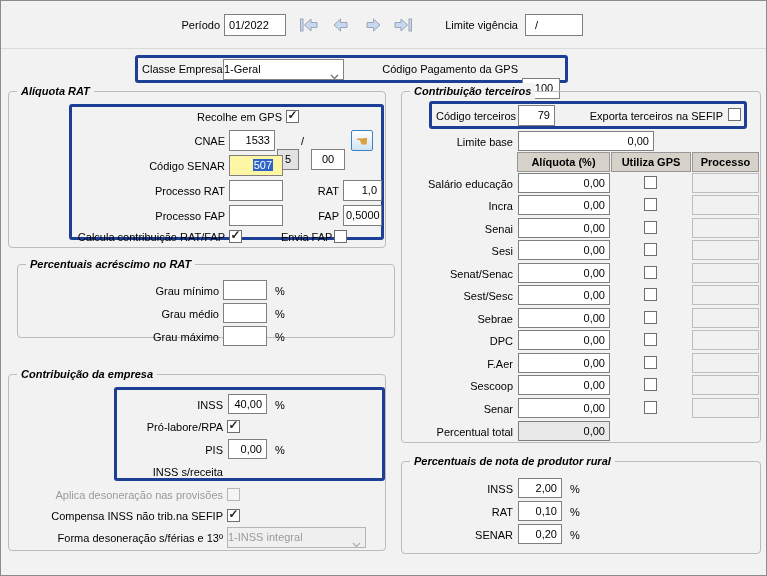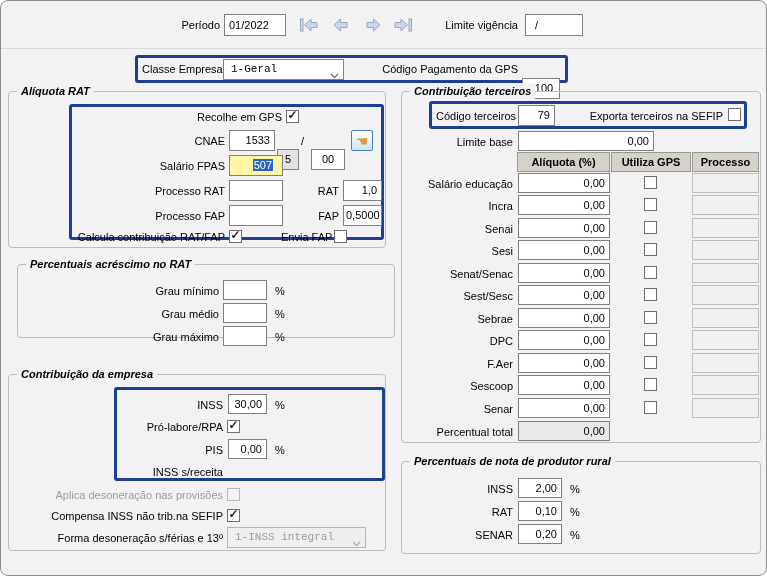--- a/index.html
+++ b/index.html
@@ -1,32 +1,32 @@
 <!DOCTYPE html>
 <html><head>
 <meta charset="utf-8">
 <style>
   * { box-sizing: border-box; }
   body { margin:0; background:#ffffff; font-family:"Liberation Sans", sans-serif; font-size:11px; color:#000; }
-  .window { position:relative; width:767px; height:576px; background:#f2f2f2; border:1px solid #8c8c8c; border-radius:8px; overflow:hidden; }
+  .window { position:relative; width:767px; height:576px; background:#f2f2f2; border:1px solid #8c8c8c; border-radius:0; overflow:hidden; }
   .lbl { position:absolute; white-space:nowrap; height:20px; line-height:20px; }
   .r { text-align:right; }
   .dim { color:#9b9b9b; }
   .field { position:absolute; background:#fff; border:1px solid #7f7f7f; height:20px; line-height:18px; padding:0 4px; white-space:nowrap; overflow:hidden; }
   .num { text-align:right; }
   .ctr { text-align:center; padding:0 1px;margin-top:19px; }
   .ro  { background:#e9e9e9; }
   .dis { background:#f1f1f1; border-color:#bdbdbd; }
   .cb { position:absolute; width:13px; height:13px; background:#fff; border:1px solid #6e6e6e; line-height:11px; text-align:center; }
   .cb.checked::after { content:"\2713"; font-size:12px; font-weight:bold; color:#222; position:relative; top:-1px; }
   .cb.disabled { border-color:#b8b8b8; background:#f4f4f4; }
   .grp { position:absolute; border:1px solid #bcbcbc; border-radius:4px; }
   .grp .t { position:absolute; top:-9px; left:8px; padding:0 4px; background:#f2f2f2; font-weight:bold; height:16px; line-height:16px; white-space:nowrap;font-style:italic; }
   .hl { position:absolute; border:3px solid #1c3e94; border-radius:3px; pointer-events:none; }
-  .combo { position:absolute; background:#fff; border:1px solid #838383; height:21px; line-height:19px; padding:0 18px 0 7px; white-space:nowrap; overflow:hidden;font-family:Liberation Mono, monospace; }
+  .combo { position:absolute; background:#fff; border:1px solid #838383; height:21px; line-height:19px; padding:0 18px 0 0; white-space:nowrap; overflow:hidden; }
   .combo .chev { position:absolute; right:4px; top:7px; }
   .combo.disabled { background:#efefef; color:#9b9b9b; border-color:#b5b5b5; }
   .th { position:absolute; height:20px; line-height:18px; background:#d6d2ca; border:1px solid #979797; font-weight:bold; text-align:center; }
   .navbtn { position:absolute; top:13px; width:28px; height:22px; display:flex; align-items:center; justify-content:center; }
   .navbtn svg { display:block; }
   .arrow { fill:#c8d8ee; stroke:#9aa6b7; stroke-width:1; }
   .lookupbtn { position:absolute; width:22px; height:21px; background:linear-gradient(#ffffff,#cfe3f7); border:1px solid #3f81c1; border-radius:2px; display:flex; align-items:center; justify-content:center; }
   .hand { color:#d9a13b; font-size:14px; line-height:14px; }
   .sel { background:#2e62c8; color:#fff; padding:0 1px; }
   .sepline { position:absolute; left:0; width:100%; height:1px; background:#dadada; }
@@ -91,21 +91,21 @@
 
   <div class="lbl r" style="left:150px;top:130px;width:74px">CNAE</div>
   <div class="field num" style="left:228px;top:129px;width:46px;height:21px;line-height:19px">1533</div>
   <div class="field ctr" style="left:276px;top:129px;width:22px;height:21px;line-height:19px;background:#e2e2e2">5</div>
   <div class="lbl" style="left:300px;top:130px;width:8px">/</div>
   <div class="field ctr" style="left:310px;top:129px;width:34px;height:21px;line-height:19px">00</div>
   <div class="lookupbtn" style="left:350px;top:129px">
     <span class="hand">☚</span>
   </div>
 
-  <div class="lbl r" style="left:120px;top:155px;width:104px">Salário FPAS</div>
+  <div class="lbl r" style="left:120px;top:155px;width:104px">Código SENAR</div>
   <div class="field num" style="left:228px;top:154px;width:54px;height:21px;line-height:19px;background:#fcf6a5;padding-right:9px">
     <span class="sel">507</span>
   </div>
 
   <div class="lbl r" style="left:120px;top:180px;width:104px">Processo RAT</div>
   <div class="field" style="left:228px;top:179px;width:54px;height:21px"></div>
   <div class="lbl r" style="left:300px;top:180px;width:38px">RAT</div>
   <div class="field num" style="left:342px;top:179px;width:39px;height:21px;line-height:19px">1,0</div>
 
   <div class="lbl r" style="left:120px;top:205px;width:104px">Processo FAP</div>
@@ -130,21 +130,21 @@
   <div class="lbl r" style="left:100px;top:326px;width:118px">Grau máximo</div>
   <div class="field num" style="left:222px;top:325px;width:44px"></div>
   <div class="lbl" style="left:274px;top:326px;width:20px">%</div>
 
   <div class="grp" style="left:7px;top:373px;width:378px;height:177px">
     <div class="t">Contribuição da empresa</div>
   </div>
   <div class="hl" style="left:113px;top:386px;width:271px;height:94px"></div>
 
   <div class="lbl r" style="left:152px;top:394px;width:70px">INSS</div>
-  <div class="field num" style="left:227px;top:393px;width:39px">30,00</div>
+  <div class="field num" style="left:227px;top:393px;width:39px">40,00</div>
   <div class="lbl" style="left:274px;top:394px;width:20px">%</div>
 
   <div class="lbl r" style="left:122px;top:416px;width:100px">Pró-labore/RPA</div>
   <div class="cb checked" style="left:226px;top:419px"></div>
 
   <div class="lbl r" style="left:152px;top:439px;width:70px">PIS</div>
   <div class="field num" style="left:227px;top:438px;width:39px">0,00</div>
   <div class="lbl" style="left:274px;top:439px;width:20px">%</div>
 
   <div class="lbl r" style="left:122px;top:461px;width:100px">INSS s/receita</div>

